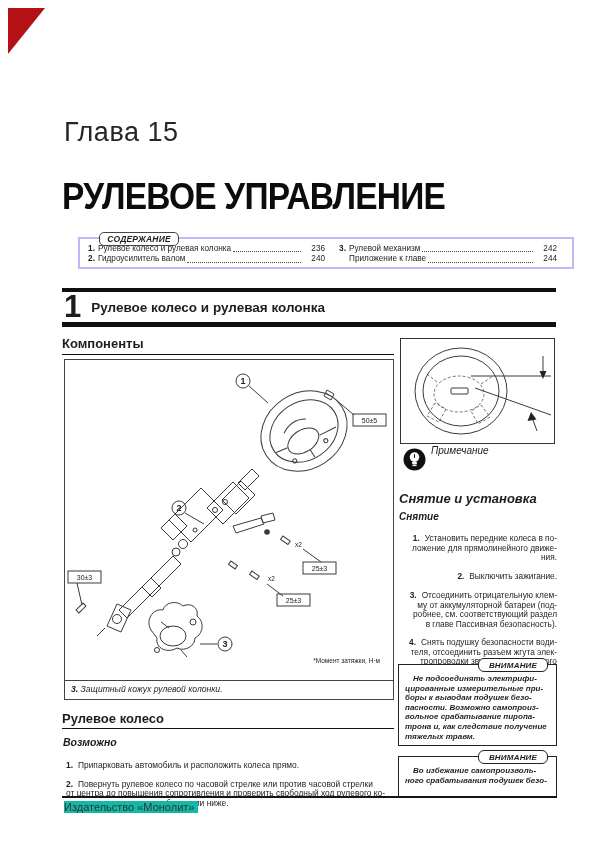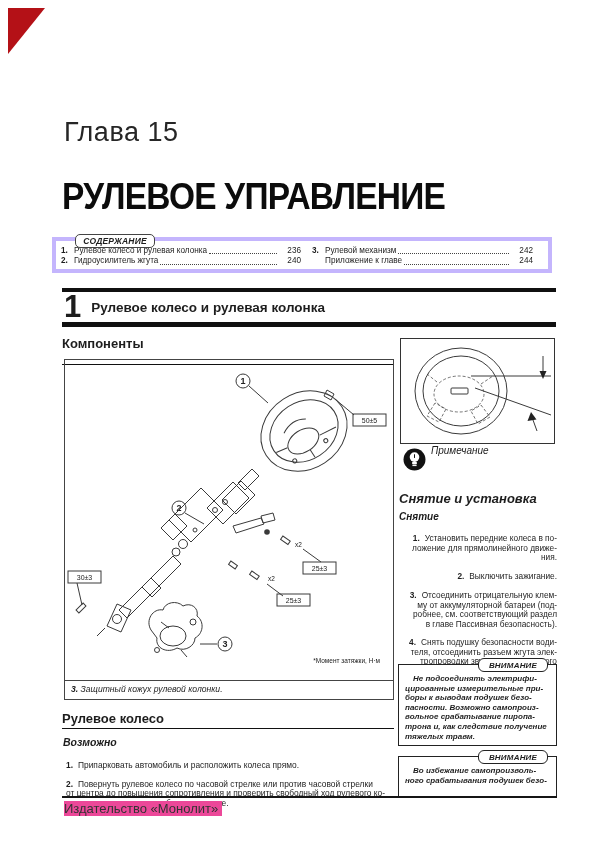--- a/index.html
+++ b/index.html
@@ -12,39 +12,39 @@
 
   
   .corner-ribbon{top:8px;left:8px;width:0;height:0;
     border-right:37px solid transparent;border-top:46px solid #b41117;}
 
   .chapter{top:117px;left:64px;font-size:27px;font-weight:400;color:#262626;letter-spacing:.5px;}
   .main-title{top:176px;left:62px;font-size:36px;font-weight:bold;color:#0c0c0c;
     letter-spacing:-.8px;transform:scaleX(.93);transform-origin:left top;white-space:nowrap;}
 
   
-  .toc-box{top:237px;left:52px;width:492px;height:28px;border:4px solid #c4b5fd;background:#fff;}
+  .toc-box{top:237px;left:78px;width:492px;height:28px;border:2px solid #c4b5fd;background:#fff;text-align:center;}
   .toc-tab{position:absolute;top:-7px;left:19px;width:78px;height:12px;border:1.2px solid #444;
     border-radius:5px;background:#fff;display:flex;align-items:center;justify-content:center;
     font-size:8.5px;font-weight:bold;font-style:italic;letter-spacing:.2px;}
   .toc-col{position:absolute;top:6px;display:flex;flex-direction:column;gap:1.5px;}
   .toc-col1{left:5px;width:240px;}
   .toc-col2{left:256px;width:221px;}
   .toc-row{display:flex;align-items:flex-end;font-size:8.2px;line-height:8.8px;}
   .toc-num{font-weight:bold;width:13px;flex:none;}
   .toc-dots{flex:1;border-bottom:1px dotted #444;margin:0 2px 1.5px 2px;height:1px;}
   .toc-page{flex:none;margin-left:8px;}
 
   
   .banner{top:288px;left:62px;width:494px;border-top:4px solid #101010;border-bottom:5px solid #101010;
     height:30px;display:flex;align-items:center;background:#fff;}
   .banner-num{font-size:31px;font-weight:bold;line-height:30px;margin:0 0 0 2px;letter-spacing:-1px;}
   .banner-title{font-size:13.5px;font-weight:bold;margin-left:11px;}
 
-  .h2{font-size:13px;font-weight:bold;border-bottom:1.5px solid #111;padding-bottom:13px;width:332px;}
+  .h2{font-size:13px;font-weight:bold;border-bottom:1.5px solid #111;padding-bottom:3px;width:332px;}
   .components-heading{top:336px;left:62px;}
   .rk-heading{top:711px;left:62px;padding-bottom:2px;}
 
   
   .figure-box{top:359px;left:64px;width:328px;border:1px solid #444;}
   .figure-caption{border-top:1px solid #444;padding:3px 6px 4px 6px;font-style:italic;
     font-size:8.6px;line-height:10.6px;}
   .figure-caption b{font-weight:bold;}
   svg text{font-family:"Liberation Sans",sans-serif;fill:#222;}
   .dwg{stroke:#3a3a3a;fill:none;stroke-width:1;}
@@ -74,42 +74,42 @@
   .warn-box{left:398px;width:157px;border:1.4px solid #222;background:#fff;}
   .warn1{top:664px;height:80px;}
   .warn2{top:756px;height:41px;border-bottom:none;}
   .warn-tab{position:absolute;top:-7px;right:8px;width:68px;height:12px;border:1.4px solid #222;
     border-radius:6px;background:#fff;display:flex;align-items:center;justify-content:center;
     font-size:8px;font-weight:bold;font-style:italic;letter-spacing:.2px;}
   .warn-text{margin:9px 6px 0 6px;font-size:8px;line-height:9.6px;font-weight:bold;font-style:italic;
     white-space:pre-line;text-indent:8px;}
 
   .footer-line{top:796px;left:62px;width:495px;height:2px;background:#151515;z-index:5;}
-  .publisher{top:801px;left:64px;font-size:13px;color:#333;background:#ec4899;z-index:6;padding-right:4px;}
+  .publisher{top:801px;left:64px;font-size:11px;color:#333;background:#14b8a6;z-index:6;padding-right:4px;}
 </style>
 </head>
 <body>
 
 <div class="abs corner-ribbon"></div>
 
 <div class="abs chapter">Глава 15</div>
 <div class="abs main-title">РУЛЕВОЕ УПРАВЛЕНИЕ</div>
 
 <div class="abs toc-box">
   <div class="toc-tab">СОДЕРЖАНИЕ</div>
   <div class="toc-col toc-col1">
     <div class="toc-row">
       <span class="toc-num">1.</span>
       <span>Рулевое колесо и рулевая колонка</span>
       <span class="toc-dots"></span>
       <span class="toc-page">236</span>
     </div>
     <div class="toc-row">
       <span class="toc-num">2.</span>
-      <span>Гидроусилитель жгута</span>
+      <span>Гидроусилитель валом</span>
       <span class="toc-dots"></span>
       <span class="toc-page">240</span>
     </div>
   </div>
   <div class="toc-col toc-col2">
     <div class="toc-row">
       <span class="toc-num">3.</span>
       <span>Рулевой механизм</span>
       <span class="toc-dots"></span>
       <span class="toc-page">242</span>

